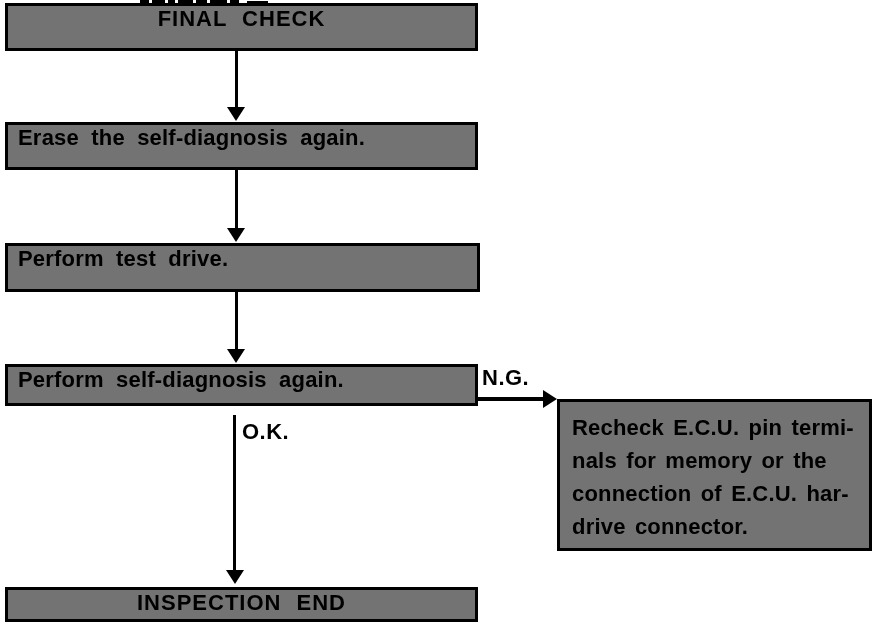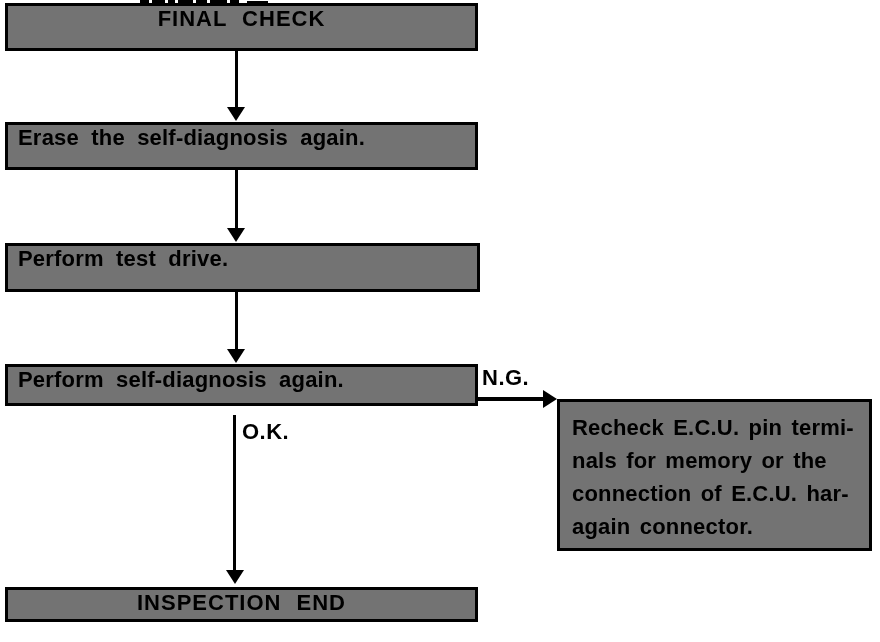--- a/index.html
+++ b/index.html
@@ -105,21 +105,21 @@
   </div>
 
   <div class="node box-diag align-left">
     <span>Perform self-diagnosis again.</span>
   </div>
 
   <div class="node box-recheck multiline">
     <div>Recheck E.C.U. pin termi-</div>
     <div>nals for memory or the</div>
     <div>connection of E.C.U. har-</div>
-    <div>again connector.</div>
+    <div>drive connector.</div>
   </div>
 
   <div class="node box-end align-center">
     <span>INSPECTION END</span>
   </div>
 
   <div class="vline v1"></div>
   <div class="arrow-down a1"></div>
 
   <div class="vline v2"></div>

